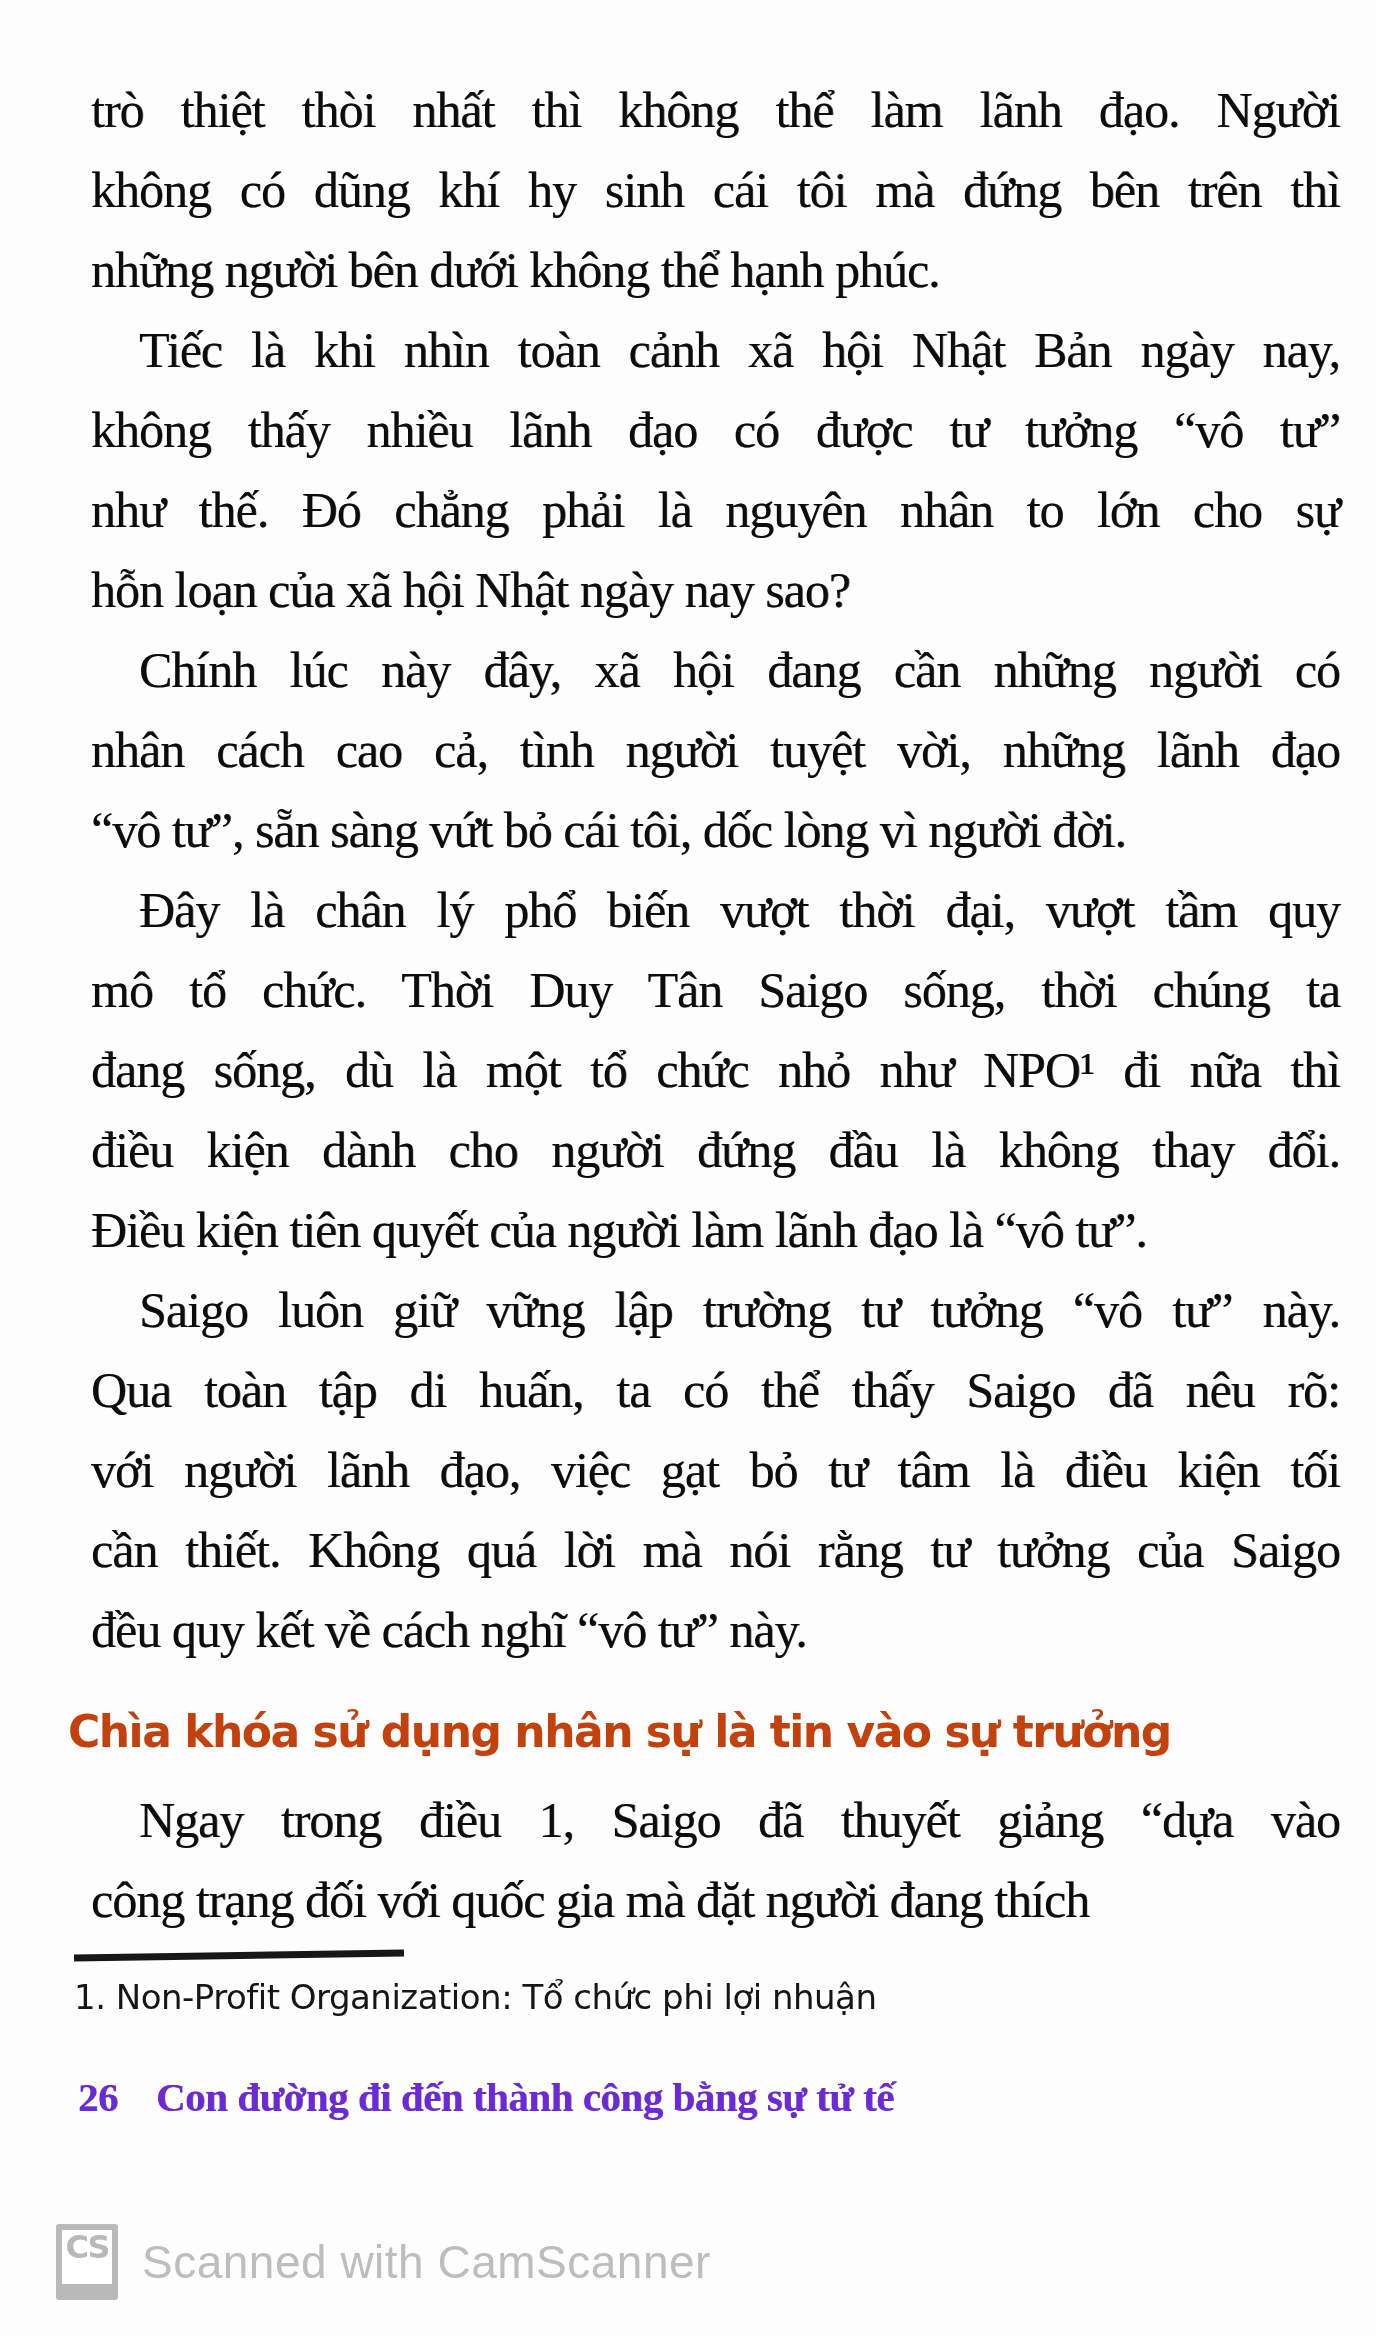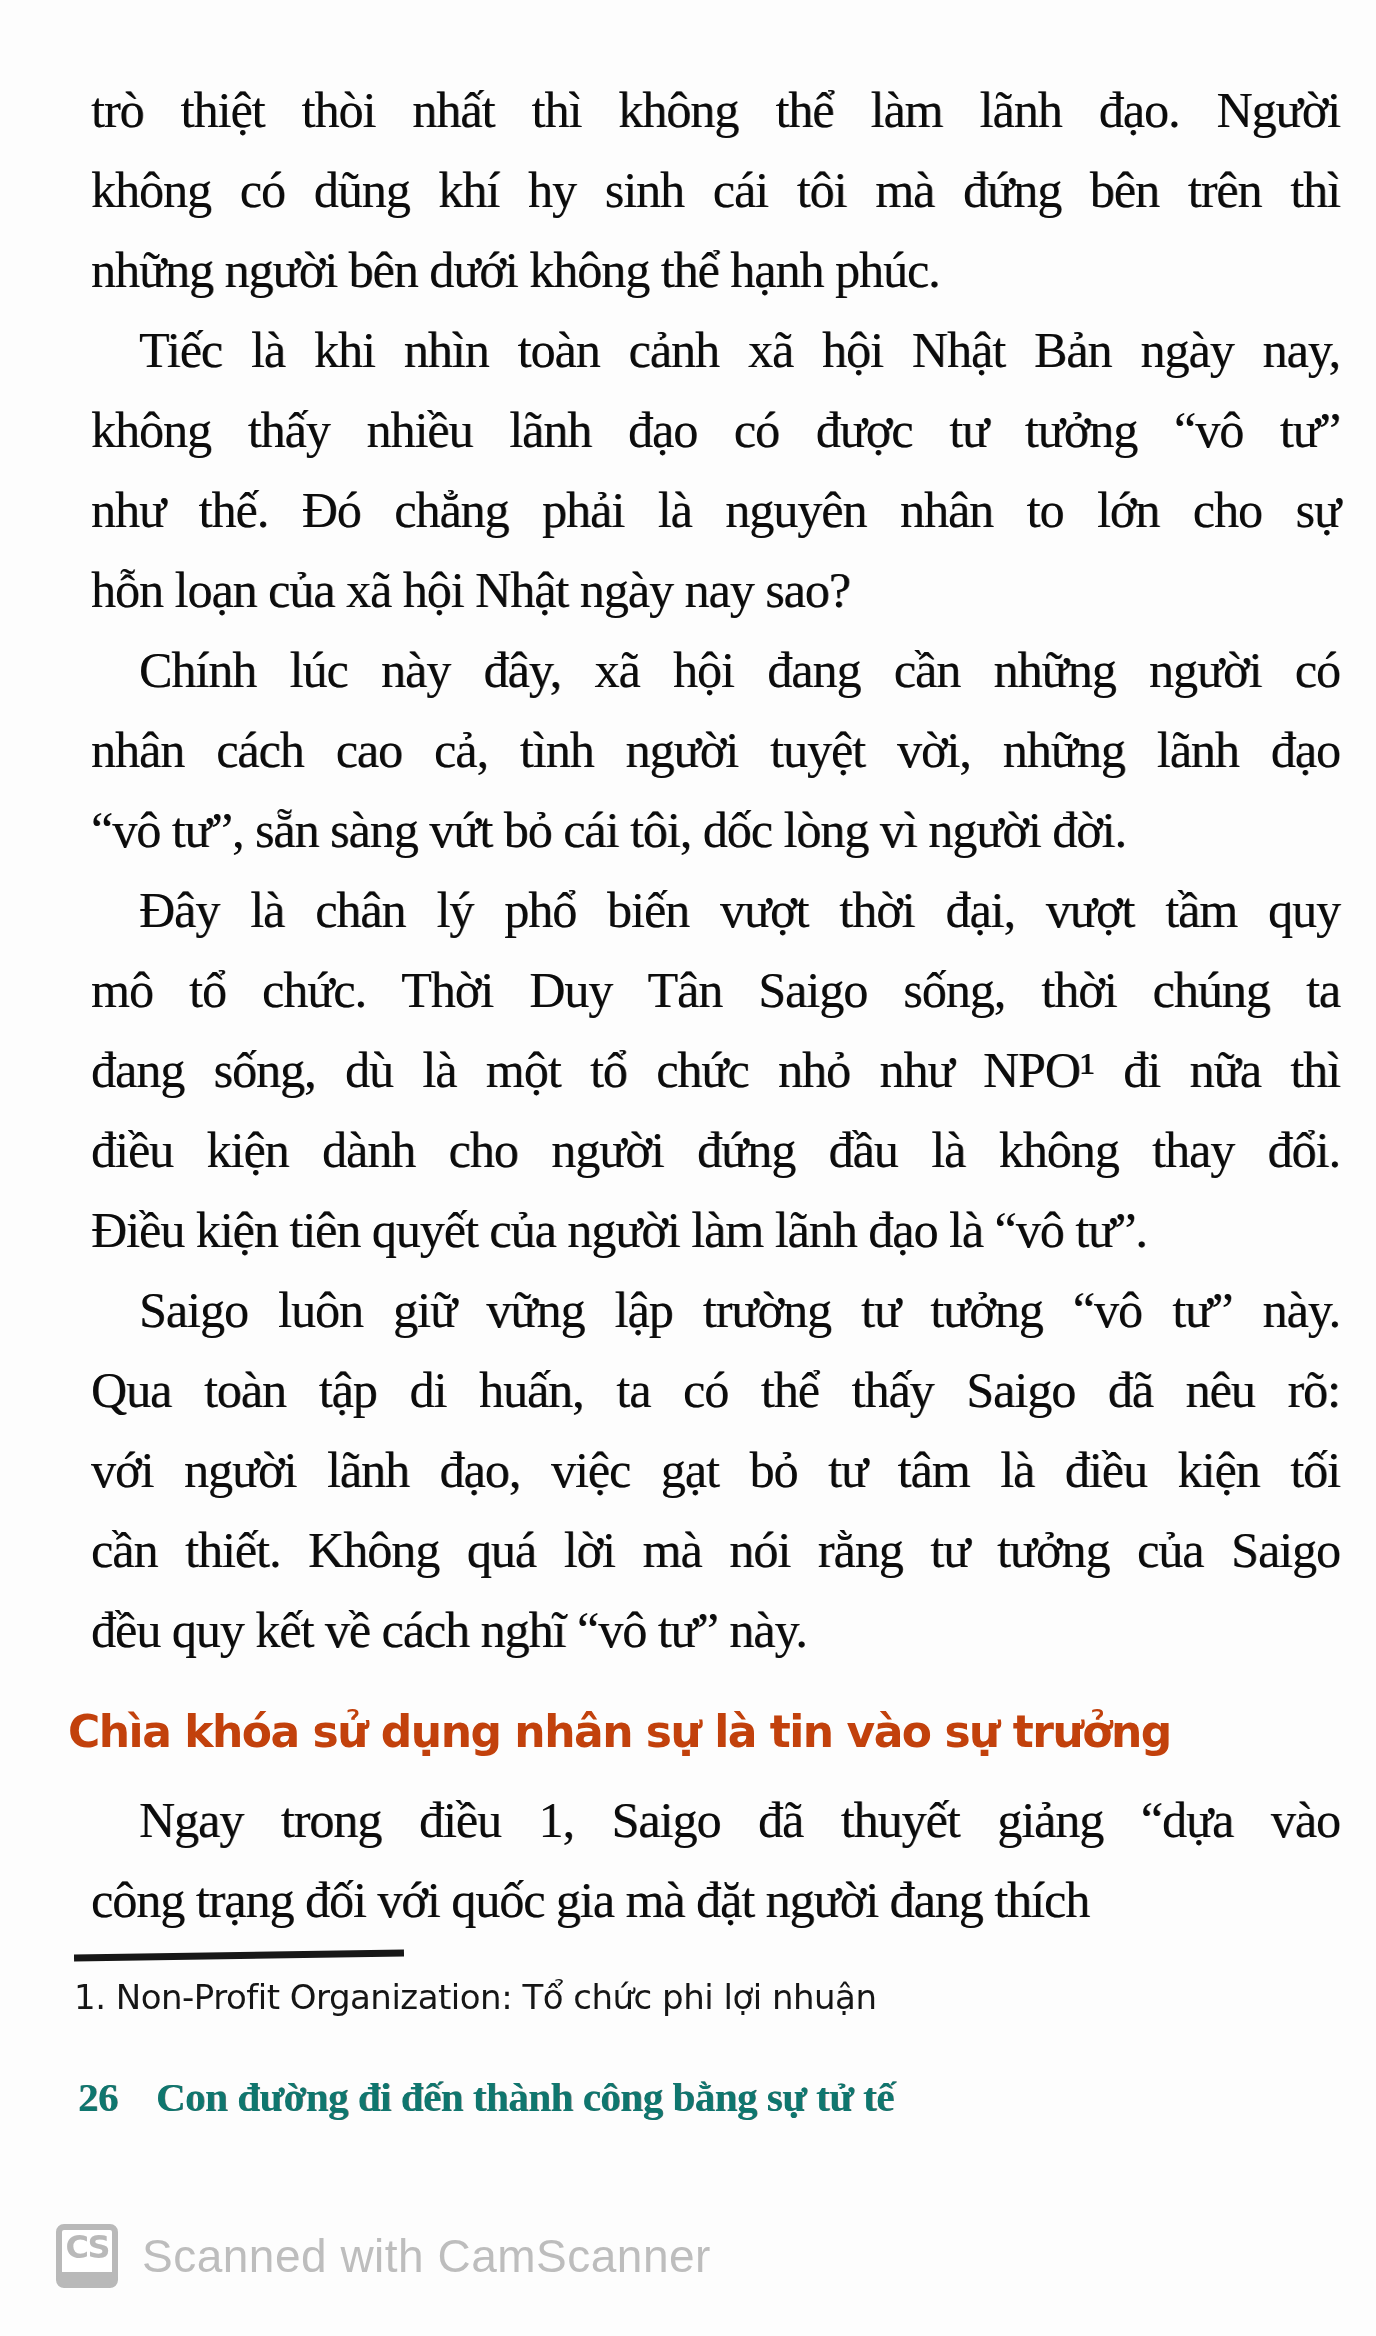--- a/index.html
+++ b/index.html
@@ -54,36 +54,36 @@
   }
   .footer {
     margin:48px 36px 0 78px;
     display:flex;
     align-items:baseline;
     gap:38px;
     font-weight:bold;
     font-size:41px;
     line-height:52px;
     letter-spacing:-0.5px;
-    color:#0f766e;
+    color:#6d28d9;
     text-shadow:0.6px 0 0 rgba(0,0,0,0.5);
   }
   .scanbar {
     position:absolute;
     left:56px; top:2224px;
     display:flex;
     align-items:center;
     gap:24px;
   }
   .cs-logo {
     position:relative;
-    width:62px; height:64px;
+    width:62px; height:76px;
     box-sizing:border-box;
     border:6px solid #b9b9b9;
-    border-radius:8px;
+    border-radius:3px;
     background:#ffffff;
   }
   .cs-letters {
     position:absolute;
     top:-1px; left:0; right:0;
     text-align:center;
     font-family:"DejaVu Sans", sans-serif;
     font-weight:bold;
     font-size:32px;
     line-height:36px;

